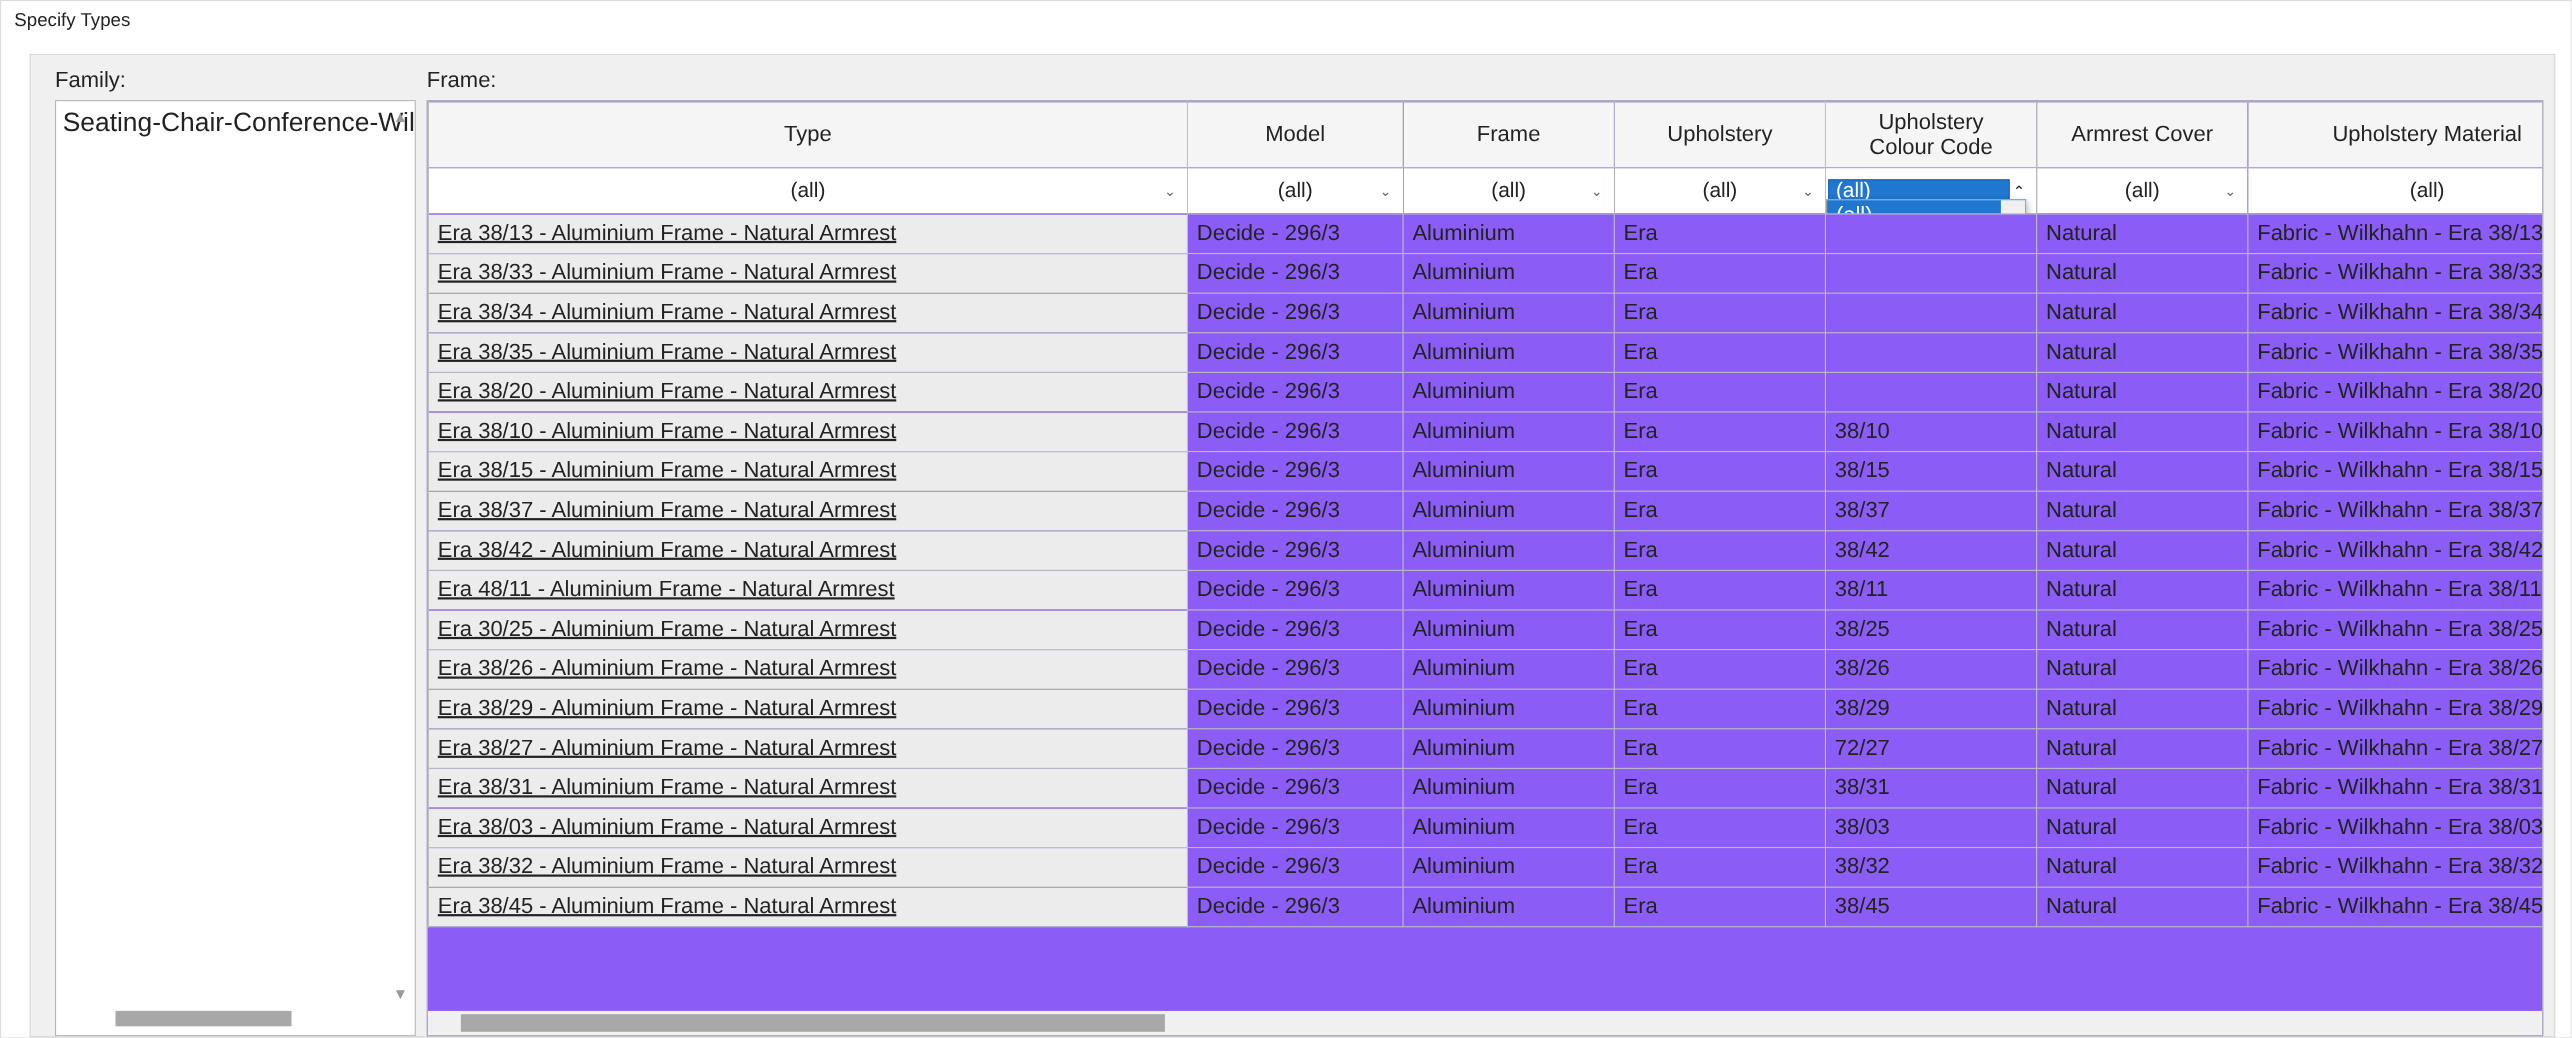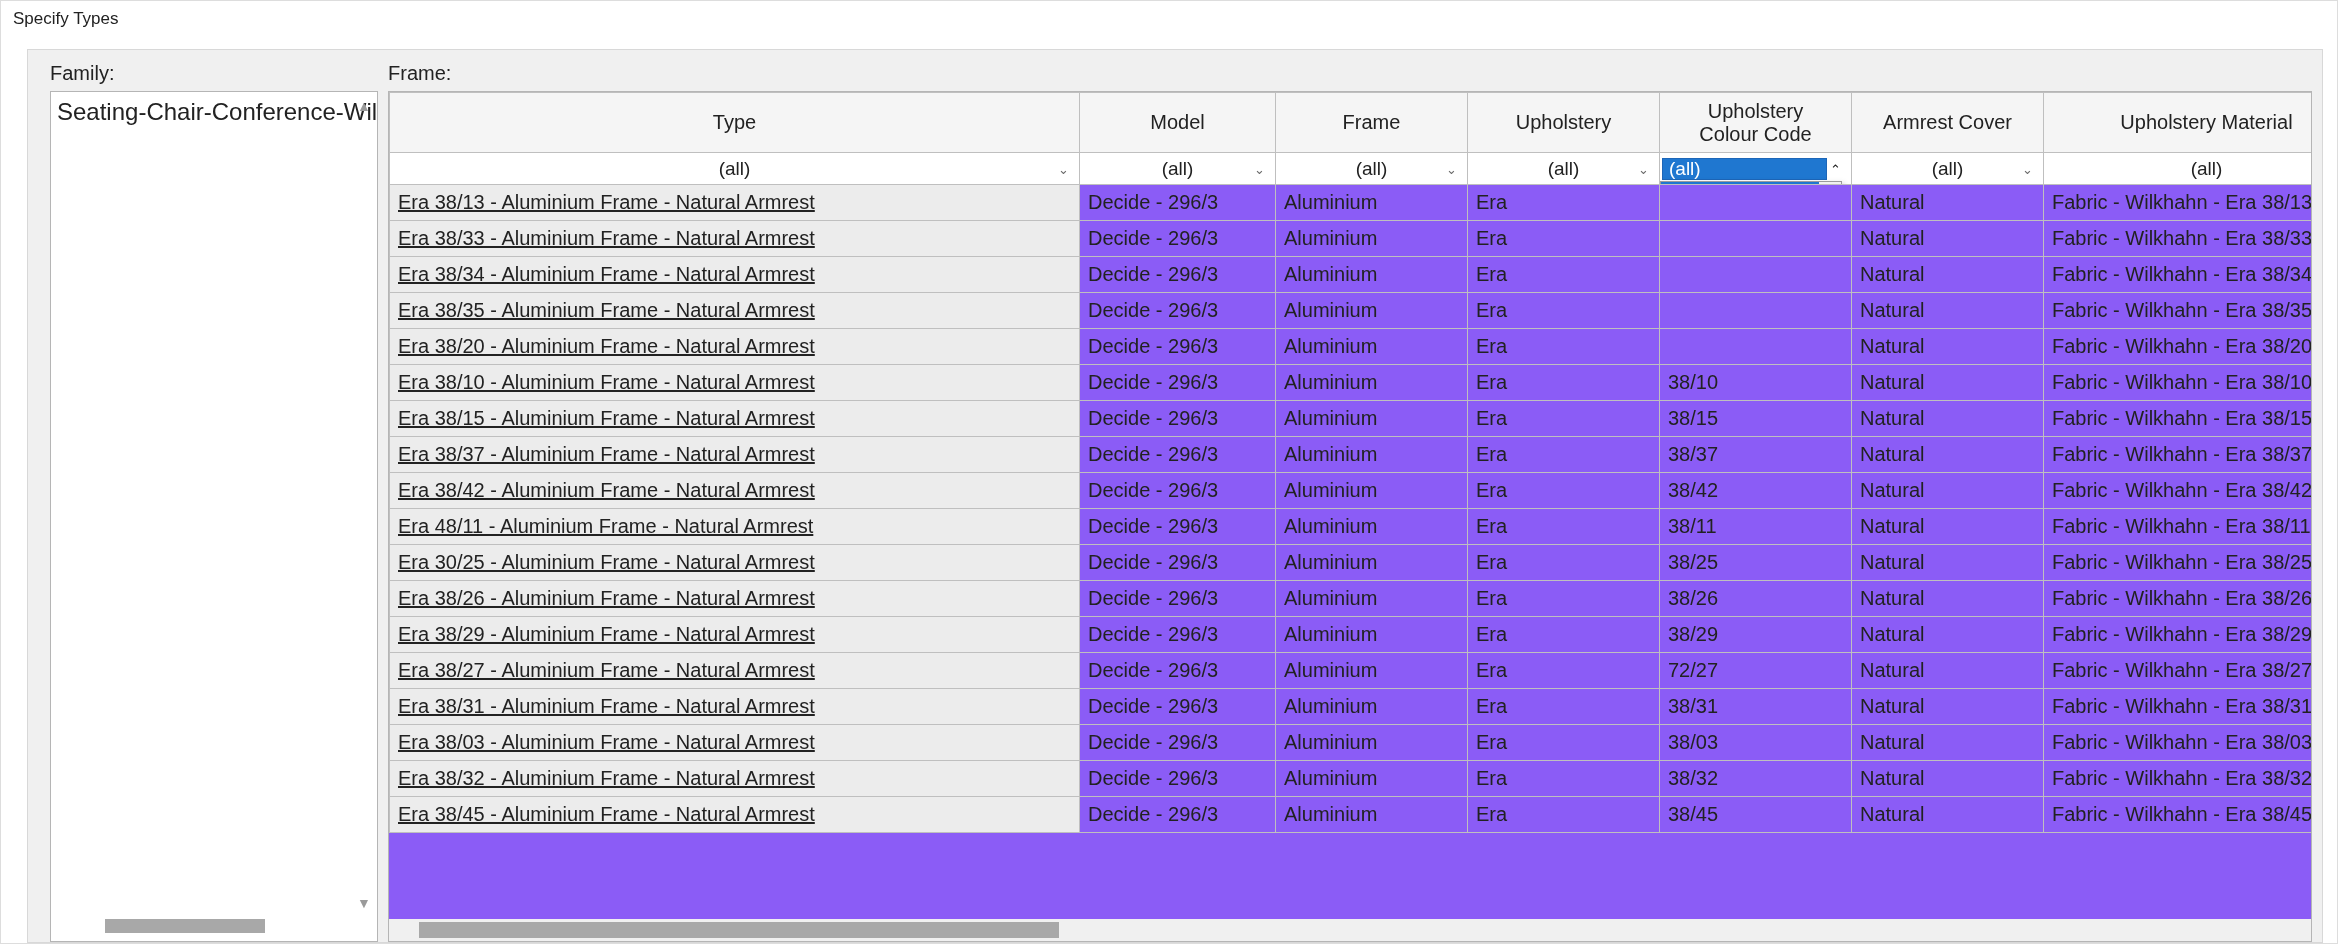--- a/index.html
+++ b/index.html
@@ -34,21 +34,21 @@
   .types-wrap { flex:1; background:#8b5cf6; border:1px solid #b5b5b5; display:flex; flex-direction:column; min-width:0; overflow:hidden;}
   table.types {
     border-collapse:collapse; width:1980px; table-layout:fixed;
   }
   table.types th, table.types td {
     border:1px solid #bfbfbf; padding:0; font-weight:400; text-align:left; vertical-align:middle;
     overflow:hidden; white-space:nowrap; text-overflow:clip;
   }
   table.types thead tr.hdr th { background:#f5f5f5; height:60px; text-align:center; font-size:20px;}
   table.types thead tr.hdr th.two-line { line-height:1.15; }
-  table.types thead tr.filt th { background:#fff; height:32px; font-size:19px; position:relative;}
+  table.types thead tr.filt th { background:#fff; height:42px; font-size:19px; position:relative;}
   .filt-inner { display:flex; align-items:center; justify-content:center; height:100%; position:relative;}
   .filt-inner .txt{ flex:1; text-align:center;}
   .chev { position:absolute; right:10px; top:50%; transform:translateY(-50%); font-size:13px; color:#6a6a6a;}
   .filt-inner.open { background:#fff;}
   .filt-inner.open .txt { text-align:left; padding-left:6px; background:#1f77d0; color:#fff; border:1px solid #1d66b8; height:22px; line-height:20px; margin:0 24px 0 2px;}
   .filt-inner.open .chev{ color:#222;}
   table.types tbody td { height:36px; padding:0 8px; font-size:20px;}
   table.types tbody td.row-hdr { background:#ececec;text-decoration:underline; }
   col.c-type{width:690px;} col.c-model{width:196px;} col.c-frame{width:192px;}
   col.c-uph{width:192px;} col.c-code{width:192px;} col.c-arm{width:192px;} col.c-mat{width:326px;}

